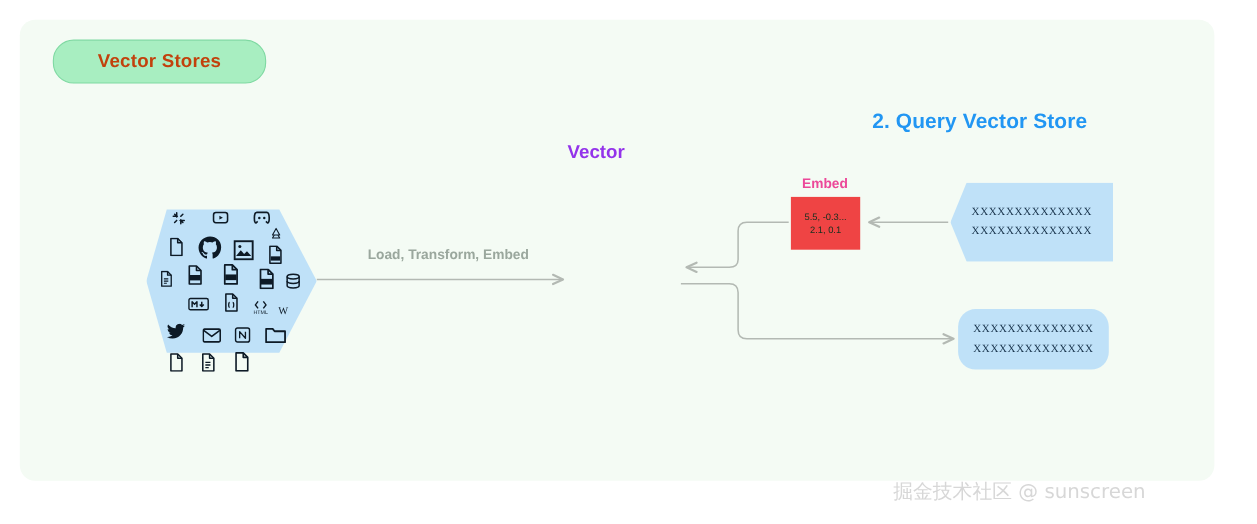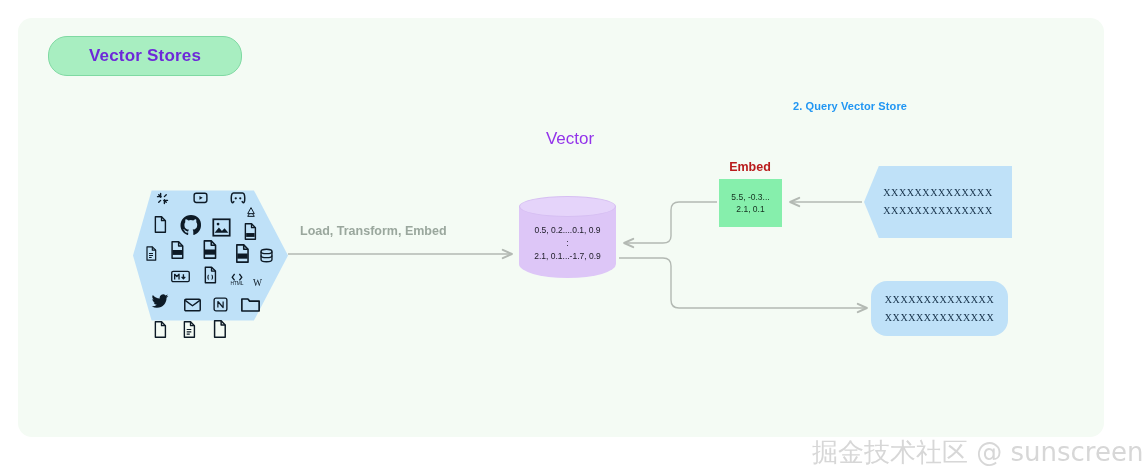--- a/index.html
+++ b/index.html
@@ -9,52 +9,52 @@
   #canvas{position:absolute;left:0;top:0;width:1143px;height:476px;}
 
   
   .card{position:absolute;left:18px;top:18px;width:1086px;height:419px;
         background:#f4fbf4;border-radius:14px;}
 
   
   .pill{position:absolute;left:48px;top:36px;width:192px;height:38px;
         background:#a8eec1;border:1px solid #7fd9a2;border-radius:19px;
         display:flex;align-items:center;justify-content:center;}
-  .pill span{font-size:17px;font-weight:bold;color:#6d28d9;letter-spacing:.2px;}
-
-  
-  .step{position:absolute;font-size:11px;font-weight:bold;color:#2196f3;
+  .pill span{font-size:17px;font-weight:bold;color:#c2410c;letter-spacing:.2px;}
+
+  
+  .step{position:absolute;font-size:19px;font-weight:bold;color:#2196f3;
         white-space:nowrap;letter-spacing:.1px;}
   #step1{left:113px;top:139px;}
   #step2{left:793px;top:100px;}
   #step3{left:774px;top:372px;}
 
   
-  #vsTitle{position:absolute;left:505px;top:128px;width:130px;text-align:center;
-           font-size:17px;font-weight:normal;color:#9333ea;line-height:22px;}
+  #vsTitle{position:absolute;left:477px;top:128px;width:130px;text-align:center;
+           font-size:17px;font-weight:bold;color:#9333ea;line-height:22px;}
 
   
   #embedLabel{position:absolute;left:700px;top:160px;width:100px;text-align:center;
-              font-size:12.5px;font-weight:bold;color:#b91c1c;}
-
-  
-  #loadCaption{position:absolute;left:300px;top:224px;width:215px;
+              font-size:12.5px;font-weight:bold;color:#ec4899;}
+
+  
+  #loadCaption{position:absolute;left:300px;top:224px;width:215px;text-align:center;
                font-size:12.5px;font-weight:bold;color:#9aa79d;}
 
   
   .hexwrap{position:absolute;left:133px;top:178px;width:155px;height:155px;}
   .hexshape{position:absolute;inset:0;background:#bfe1f8;
             clip-path:polygon(12% 8%,78% 8%,100% 50%,78% 92%,12% 92%,0% 50%);
             border-radius:6px;}
   .icongrid{position:absolute;inset:0;}
   .icongrid svg{position:absolute;}
 
   
   #embedBox{position:absolute;left:719px;top:179px;width:63px;height:48px;
-            background:#86efac;display:flex;align-items:center;justify-content:center;
+            background:#ef4444;display:flex;align-items:center;justify-content:center;
             text-align:center;}
   #embedBox .val{font-size:8.5px;color:#14301f;line-height:12px;white-space:pre-line;}
 
   
   .cyl{position:absolute;left:519px;top:196px;width:97px;height:92px;}
   .cylBody{position:absolute;left:0;top:10px;width:97px;height:72px;background:#ddc6f7;
            border-radius:0 0 48px 48px/0 0 14px 14px;}
   .cylTop{position:absolute;left:0;top:0;width:97px;height:21px;background:#e5d4fa;
           border-radius:50%;border:1px solid #d6bff2;box-sizing:border-box;}
   .cylText{position:absolute;left:0;top:28px;width:97px;text-align:center;
@@ -72,21 +72,21 @@
   #retrieveBox{position:absolute;left:871px;top:281px;width:137px;height:55px;
                background:#bfe1f8;border-radius:16px;
                display:flex;align-items:center;justify-content:center;}
   #retrieveBox .xs{font-size:10px;color:#17324a;line-height:18px;text-align:center;
                    letter-spacing:.6px;white-space:pre-line;font-family:"Liberation Serif",serif;}
 
   
   #wires{position:absolute;left:0;top:0;width:1143px;height:476px;pointer-events:none;}
 
   
-  #watermark{position:absolute;left:812px;top:435px;font-size:26px;color:#d7d7d7;
+  #watermark{position:absolute;left:812px;top:435px;font-size:18px;color:#d7d7d7;
              font-family:"DejaVu Sans",sans-serif;white-space:nowrap;}
 </style>
 </head>
 <body>
 
 <div id="canvas">
 
   <div class="card"></div>
 
   <div class="pill">
@@ -207,27 +207,20 @@
       </svg>
     </div>
   </div>
 
   <div id="loadCaption">Load, Transform, Embed</div>
 
   <div id="vsTitle">
     <div>Vector</div>
   </div>
 
-  <div class="cyl">
-    <div class="cylBody"></div>
-    <div class="cylTop"></div>
-    <div class="cylText">0.5, 0.2....0.1, 0.9
-:
-2.1, 0.1...-1.7, 0.9</div>
-  </div>
 
   <div id="embedLabel">Embed</div>
   <div id="embedBox">
     <div class="val">5.5, -0.3...
 2.1, 0.1</div>
   </div>
 
   <div id="queryShape">
     <div class="xs">XXXXXXXXXXXXXX
 XXXXXXXXXXXXXX</div>

